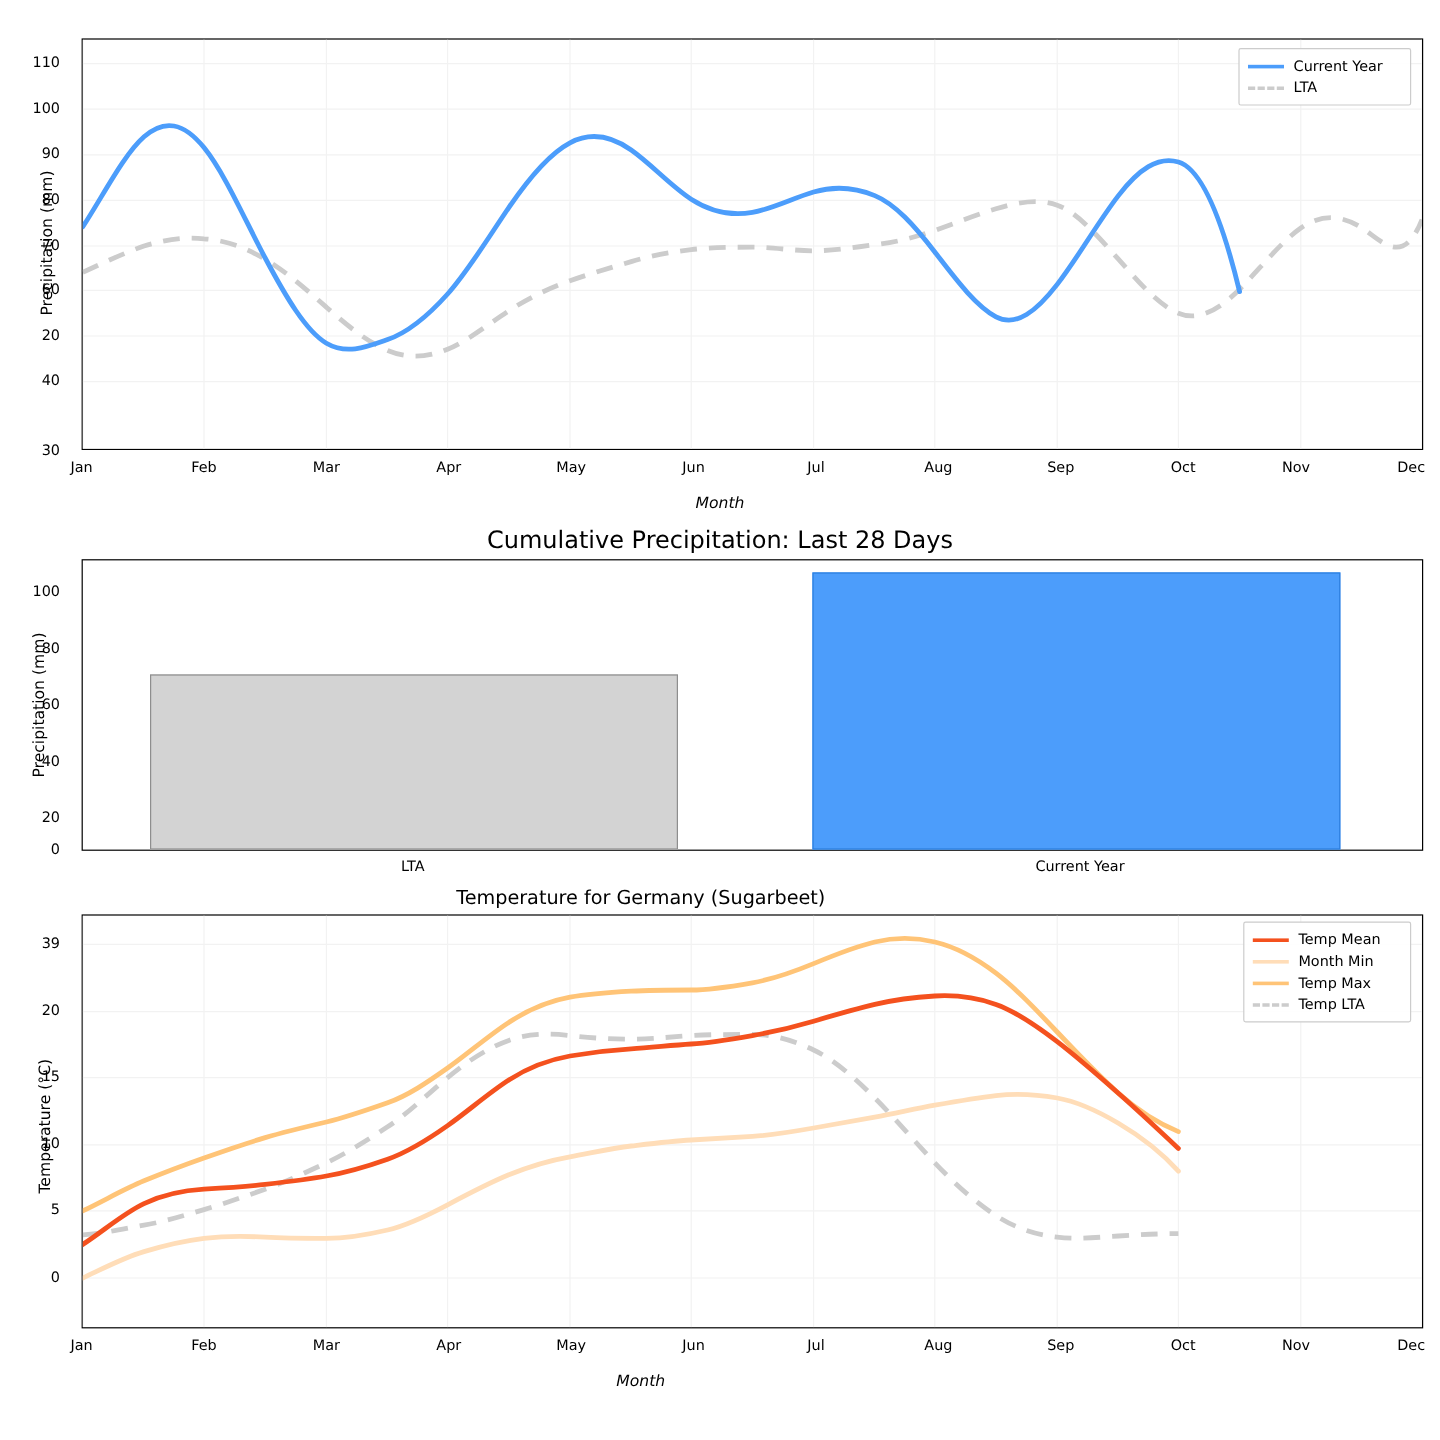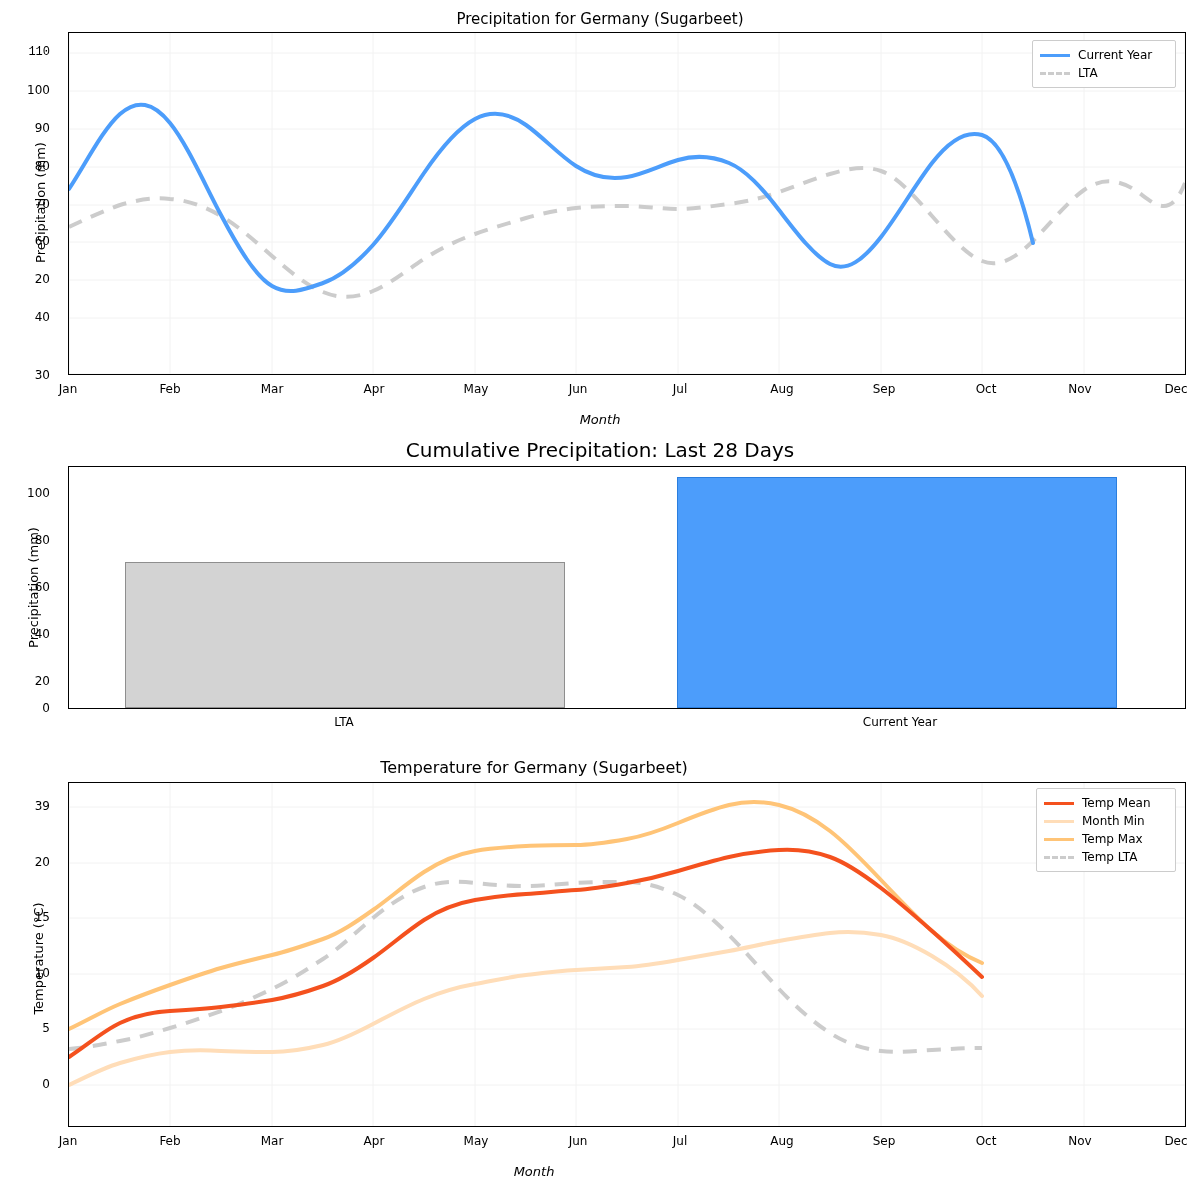--- a/index.html
+++ b/index.html
@@ -98,27 +98,26 @@
     box-sizing: border-box;
   }
 </style>
 </head>
 <body>
 
 <div class="figure">
 
   <div class="panel" style="left:0;top:0;width:1200px;height:430px;">
 
-    <div class="panel-title" style="top:10px;">Precipitation for Germany (Sugarbeet)</div>
 
     <div class="ylabel" style="left:-60px;top:195px;width:200px;transform:rotate(-90deg);">Precipitation (mm)</div>
 
     <div class="xlabel" style="top:412px;">Month</div>
 
-    <div class="tick-label-y" style="left:20px;width:30px;top:52px;font-family:Liberation Mono, monospace;">110</div>
+    <div class="tick-label-y" style="left:20px;width:30px;top:52px;">110</div>
     <div class="tick-label-y" style="left:20px;width:30px;top:90px;">100</div>
     <div class="tick-label-y" style="left:20px;width:30px;top:128px;">90</div>
     <div class="tick-label-y" style="left:20px;width:30px;top:166px;">80</div>
     <div class="tick-label-y" style="left:20px;width:30px;top:204px;">70</div>
     <div class="tick-label-y" style="left:20px;width:30px;top:241px;">60</div>
     <div class="tick-label-y" style="left:20px;width:30px;top:279px;">20</div>
     <div class="tick-label-y" style="left:20px;width:30px;top:317px;">40</div>
     <div class="tick-label-y" style="left:20px;width:30px;top:375px;">30</div>
 
     <div class="tick-label-x" style="left:68px;top:382px;">Jan</div>
@@ -210,21 +209,21 @@
 
     <div class="tick-label-x" style="left:344px;top:285px;">LTA</div>
     <div class="tick-label-x" style="left:900px;top:285px;">Current Year</div>
 
     <div class="axes" style="left:68px;top:36px;width:1118px;height:243px;">
       <div class="bar" style="left:56px;bottom:0;width:440px;height:146px;background:#d3d3d3;border:1px solid #8e8e8e;"></div>
       <div class="bar" style="left:608px;bottom:0;width:440px;height:231px;background:#4c9dfb;border:1px solid #2b7ede;"></div>
     </div>
   </div>
 
-  <div class="panel" style="left:0;top:736px;width:1068px;height:452px;">
+  <div class="panel" style="left:0;top:716px;width:1068px;height:452px;">
 
     <div class="panel-title" style="top:22px;font-size:16px;">Temperature for Germany (Sugarbeet)</div>
 
     <div class="ylabel" style="left:-62px;top:215px;width:200px;transform:rotate(-90deg);">Temperature (°C)</div>
 
     <div class="xlabel" style="top:428px;">Month</div>
 
     <div class="tick-label-y" style="left:20px;width:30px;top:70px;">39</div>
     <div class="tick-label-y" style="left:20px;width:30px;top:126px;">20</div>
     <div class="tick-label-y" style="left:20px;width:30px;top:181px;">15</div>

